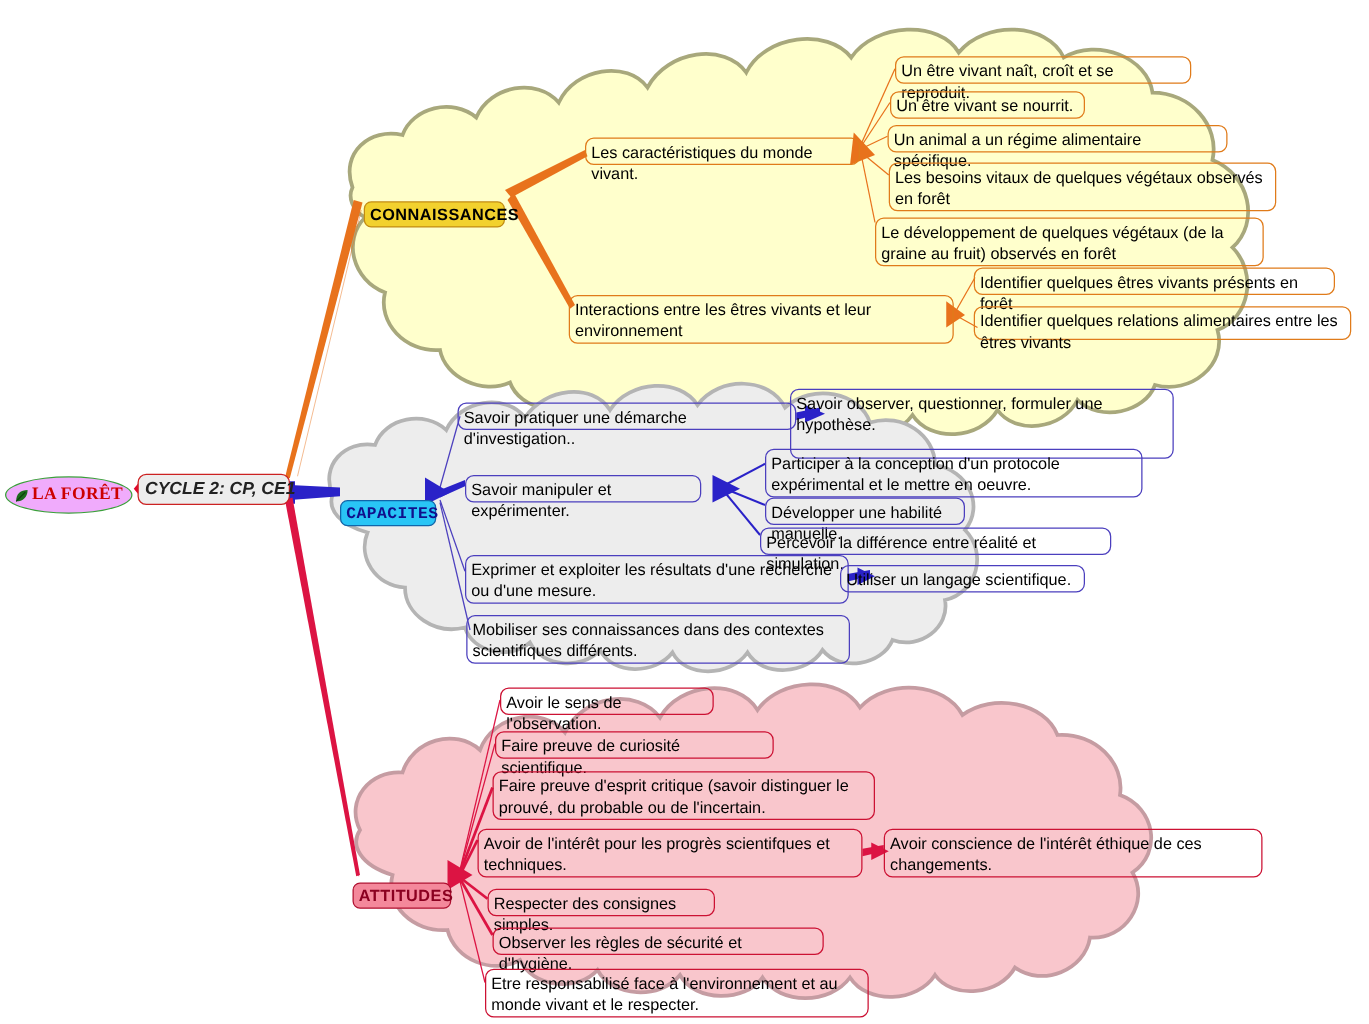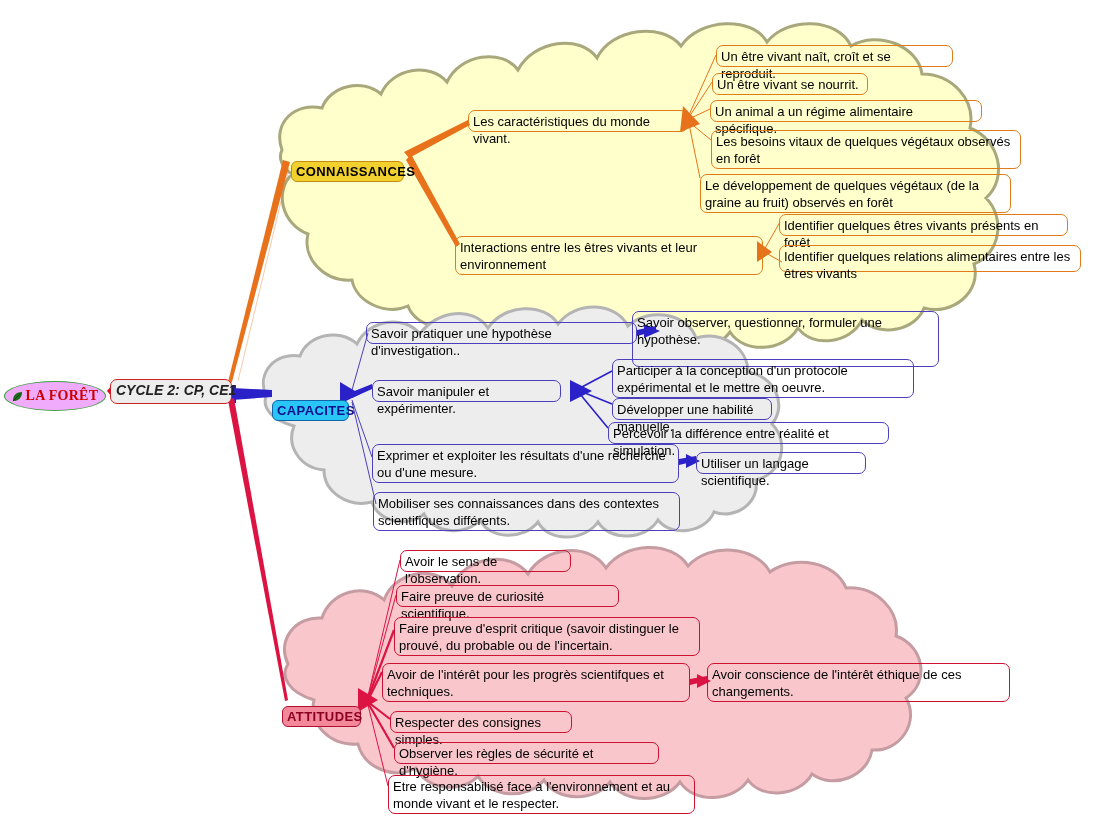--- a/index.html
+++ b/index.html
@@ -87,21 +87,21 @@
     box-sizing:border-box;
     border-radius:6px;
     font-weight:bold;
     font-size:13px;
     letter-spacing:.4px;
     padding:2px 4px 3px 4px;
     white-space:nowrap;
     margin-top:16px;
   }
   .cat-conn{ background:#F2D12E; border:1px solid #C28C12; color:#000000; }
-  .cat-cap { background:#29C5F6; border:1px solid #1166aa; color:#10108C; }
+  .cat-cap { background:#29C5F6; border:1px solid #1166aa; color:#10108C;font-family:Liberation Mono, monospace; }
   .cat-att { background:#F4889B; border:1px solid #B01030; color:#8B0020; }
 </style>
 </head>
 <body>
 
 <div id="canvas">
 
   <svg id="clouds" viewBox="0 0 1095 819">
     <defs>
 
@@ -284,35 +284,35 @@
   <div class="node n-orange" style="left:711px; top:130px; width:310px; height:39px;">Les besoins vitaux de quelques végétaux observés en forêt</div>
 
   <div class="node n-orange" style="left:700px; top:174px; width:311px; height:39px;">Le développement de quelques végétaux (de la graine au fruit) observés en forêt</div>
 
   <div class="node n-orange" style="left:455px; top:236px; width:308px; height:39px;">Interactions entre les êtres vivants et leur environnement</div>
 
   <div class="node n-orange" style="left:779px; top:214px; width:289px; height:22px;">Identifier quelques êtres vivants présents en forêt</div>
 
   <div class="node n-orange" style="left:779px; top:245px; width:302px; height:27px;">Identifier quelques relations alimentaires entre les êtres vivants</div>
 
-  <div class="node n-blue" style="left:366px; top:322px; width:271px; height:22px;">Savoir pratiquer une hypothèse d'investigation..</div>
+  <div class="node n-blue" style="left:366px; top:322px; width:271px; height:22px;">Savoir pratiquer une démarche d'investigation..</div>
 
   <div class="node n-blue" style="left:632px; top:311px; width:307px; height:56px;">Savoir observer, questionner, formuler une hypothèse.</div>
 
   <div class="node n-blue" style="left:372px; top:380px; width:189px; height:22px;">Savoir manipuler et expérimenter.</div>
 
   <div class="node n-blue" style="left:612px; top:359px; width:302px; height:39px;">Participer à la conception d'un protocole expérimental et le mettre en oeuvre.</div>
 
   <div class="node n-blue" style="left:612px; top:398px; width:160px; height:22px;">Développer une habilité manuelle.</div>
 
   <div class="node n-blue" style="left:608px; top:422px; width:281px; height:22px;">Percevoir la différence entre réalité et simulation.</div>
 
   <div class="node n-blue" style="left:372px; top:444px; width:307px; height:39px;">Exprimer et exploiter les résultats d'une recherche ou d'une mesure.</div>
 
-  <div class="node n-blue" style="left:696px; top:452px; width:170px; height:22px;">Utiliser un langage scientifique.</div>
+  <div class="node n-blue" style="left:672px; top:452px; width:196px; height:22px;">Utiliser un langage scientifique.</div>
 
   <div class="node n-blue" style="left:373px; top:492px; width:307px; height:39px;">Mobiliser ses connaissances dans des contextes scientifiques différents.</div>
 
   <div class="node n-red" style="left:400px; top:550px; width:171px; height:22px;">Avoir le sens de l'observation.</div>
 
   <div class="node n-red" style="left:396px; top:585px; width:223px; height:22px;">Faire preuve de curiosité scientifique.</div>
 
   <div class="node n-red" style="left:394px; top:617px; width:306px; height:39px;">Faire preuve d'esprit critique (savoir distinguer le prouvé, du probable ou de l'incertain.</div>
 
   <div class="node n-red" style="left:382px; top:663px; width:308px; height:39px;">Avoir de l'intérêt pour les progrès scientifques et techniques.</div>

